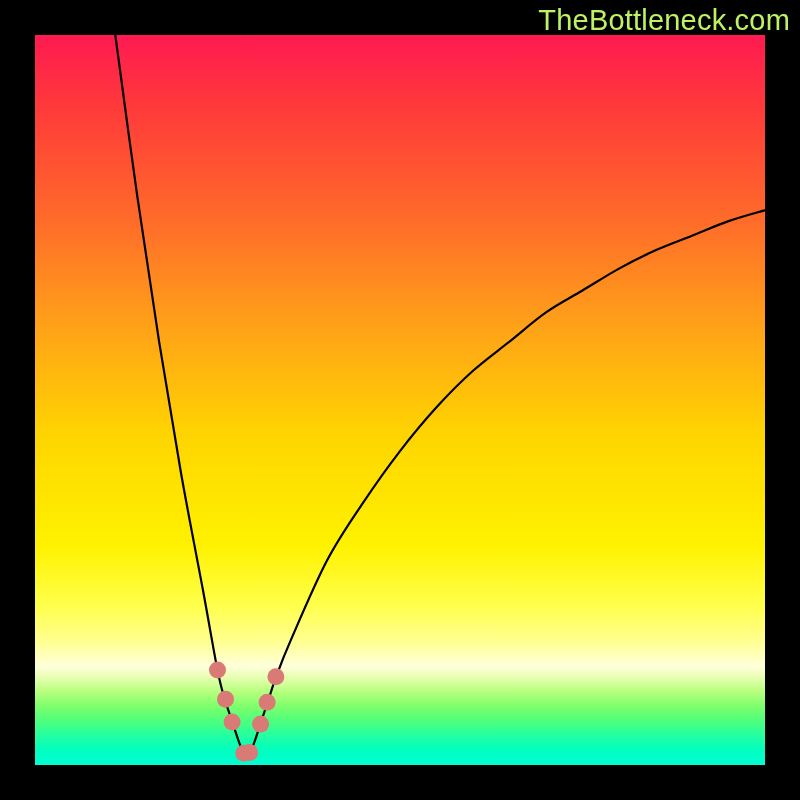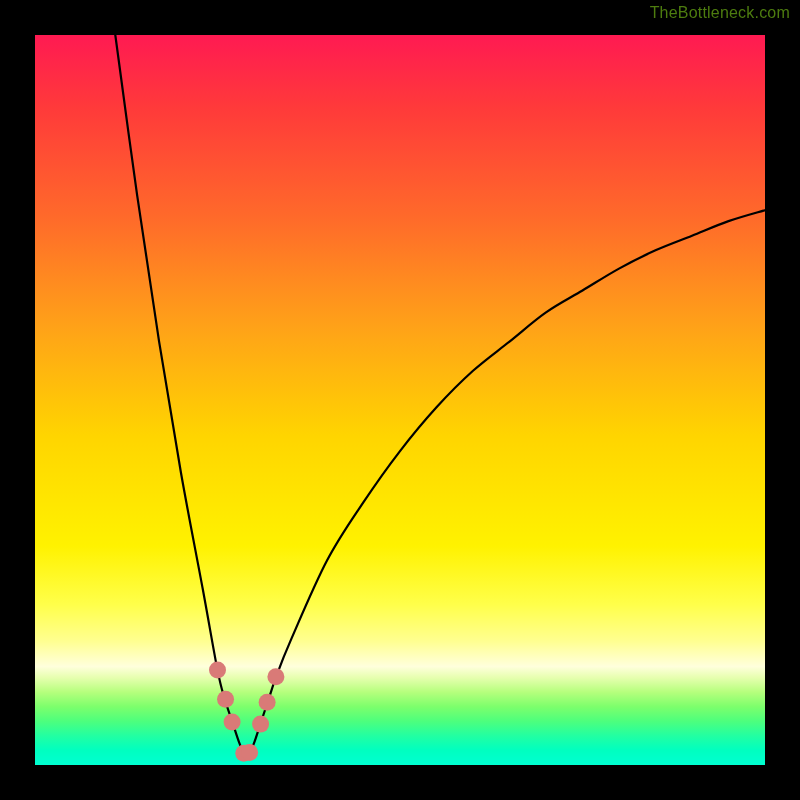--- a/index.html
+++ b/index.html
@@ -14,22 +14,22 @@
   .frame {
     position: relative;
     width: 800px;
     height: 800px;
     background: #000;
   }
   .watermark {
     position: absolute;
     top: 4px;
     right: 10px;
-    color: #4d7c0f;
-    font-size: 16px;
+    color: #bef264;
+    font-size: 29px;
     font-weight: 500;
     letter-spacing: 0.2px;
     z-index: 5;
     margin-left: 7px;
   }
   .plot-area {
     position: absolute;
     left: 35px;
     top: 35px;
     width: 730px;

